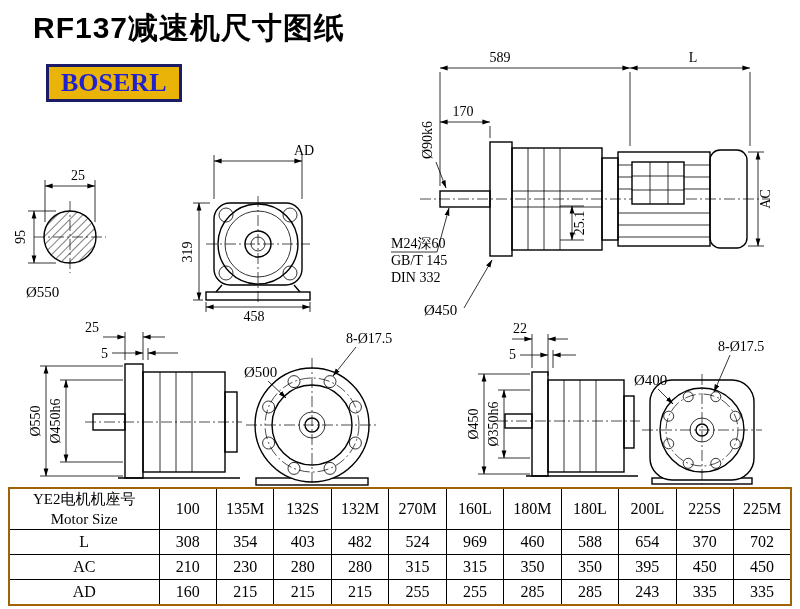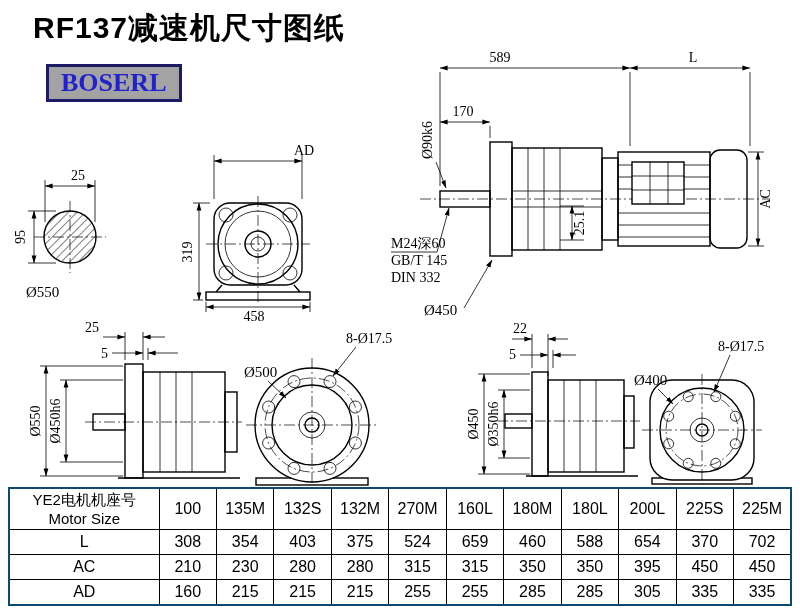--- a/index.html
+++ b/index.html
@@ -8,32 +8,32 @@
     font-family:"Liberation Sans", sans-serif; overflow:hidden;
   }
   #title {
     position:absolute; left:33px; top:8px; font-size:30px; font-weight:bold;
     color:#000; letter-spacing:1px;
   }
   #logo {
     position:absolute; left:46px; top:64px; border:3px solid #1b1b66;
     padding:0 12px; height:32px; line-height:32px;
     font-family:"Liberation Serif", serif; font-size:26px; font-weight:600;
-    color:#2222cc; background:#a3a3a3;
+    color:#2222cc; background:#eab308;
   }
   #drawing { position:absolute; left:0; top:0; }
   .obj  { fill:none; stroke:#000; stroke-width:1.4; }
   .thin { fill:none; stroke:#000; stroke-width:0.8; }
   .cl   { fill:none; stroke:#000; stroke-width:0.7; stroke-dasharray:11 3 2 3; }
   .dtxt { font-family:"Liberation Serif", serif; font-size:14px; fill:#000; }
   .dtxt15 { font-family:"Liberation Serif", serif; font-size:15px; fill:#000; }
   .table-wrap { position:absolute; left:8px; top:487px; right:8px; }
   table {
     border-collapse:collapse; width:100%; table-layout:fixed;
-    font-family:Liberation Sans, sans-serif; border:2px solid #0c4a6e;
+    font-family:Liberation Serif, serif; border:2px solid #a16207;
   }
   th, td {
     border:1px solid #000; text-align:center; vertical-align:middle;
     padding:0; font-weight:normal; color:#000; background:#fff;
   }
   col.c0 { width:150px; }
   tr.hdr-row th { height:40px; font-size:16px; }
   tr.data-row th, tr.data-row td { height:24px; font-size:16px; }
   .hdr-cn { font-size:15px; line-height:1.3; }
   .hdr-en { font-size:15px; line-height:1.2; }
@@ -294,23 +294,23 @@
       <th>180L</th>
       <th>200L</th>
       <th>225S</th>
       <th>225M</th>
     </tr>
     <tr class="data-row">
       <th>L</th>
       <td>308</td>
       <td>354</td>
       <td>403</td>
-      <td>375</td>
+      <td>482</td>
       <td>524</td>
-      <td>659</td>
+      <td>969</td>
       <td>460</td>
       <td>588</td>
       <td>654</td>
       <td>370</td>
       <td>702</td>
     </tr>
     <tr class="data-row">
       <th>AC</th>
       <td>210</td>
       <td>230</td>
@@ -327,19 +327,19 @@
     <tr class="data-row">
       <th>AD</th>
       <td>160</td>
       <td>215</td>
       <td>215</td>
       <td>215</td>
       <td>255</td>
       <td>255</td>
       <td>285</td>
       <td>285</td>
-      <td>305</td>
+      <td>243</td>
       <td>335</td>
       <td>335</td>
     </tr>
   </tbody>
     </table>
 </div>
 
 </body></html>

